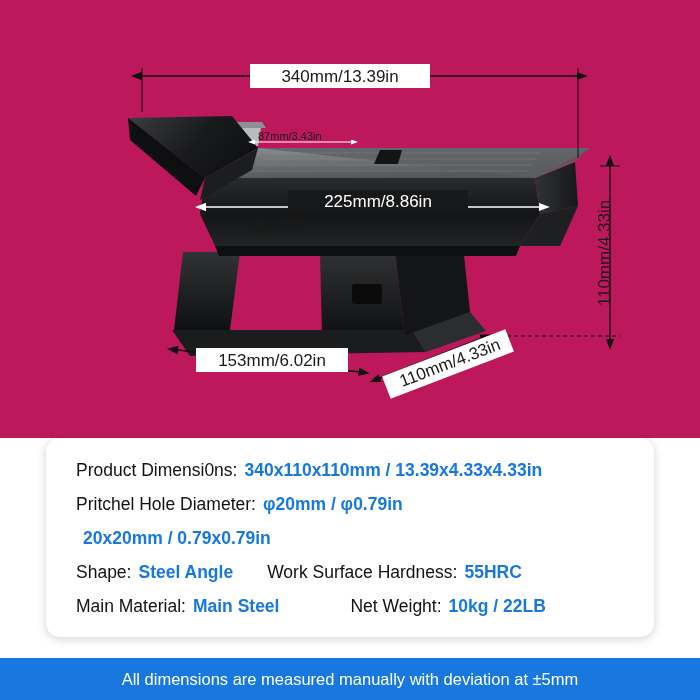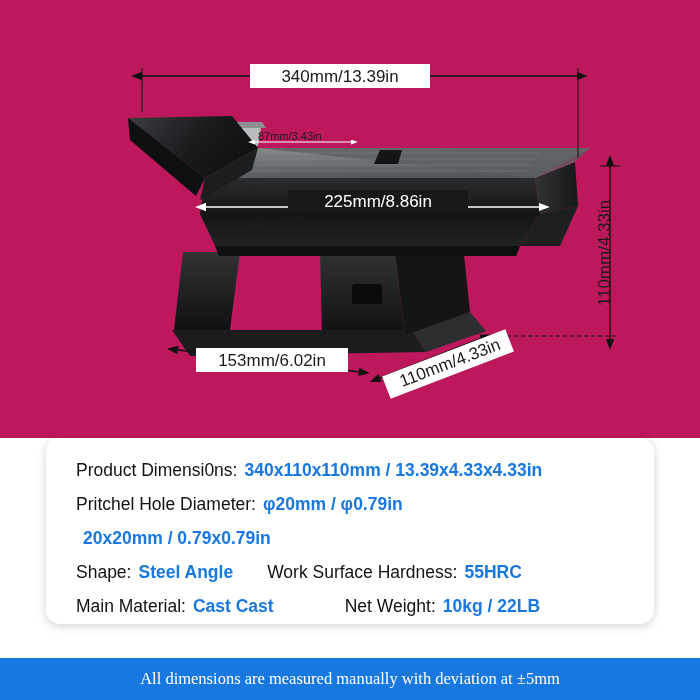--- a/index.html
+++ b/index.html
@@ -52,21 +52,21 @@
 
   
   #spec-card {
     position: absolute;
     left: 46px;
     top: 438px;
     width: 608px;
     background: #ffffff;
     border-radius: 14px;
     box-shadow: 0 2px 10px rgba(0,0,0,0.18);
-    padding: 22px 30px 7px 30px;
+    padding: 22px 30px 20px 30px;
     box-sizing: border-box;
   }
   .spec-row {
     display: flex;
     align-items: baseline;
     margin-bottom: 13px;
     font-size: 17.5px;
     color: #111111;
     white-space: nowrap;
   }
@@ -99,21 +99,21 @@
     width: 700px;
     height: 42px;
     background: #1878e0;
     display: flex;
     align-items: center;
     justify-content: center;
   }
   #footer-text {
     color: #ffffff;
     font-size: 16.5px;
-    font-family: Liberation Serif, serif;
+    font-family: Liberation Sans, sans-serif;
   }
 
   
   #bg-left-grad {
     position: absolute;
     left: 0; top: 0;
     width: 40px; height: 438px;
     background: linear-gradient(to right, #f2f4f6, #ffffff);
     pointer-events: none;
   }
@@ -281,21 +281,21 @@
       </div>
       <div class="spec-pair second">
         <span class="spec-label">Work Surface Hardness:</span>
         <span class="spec-value">55HRC</span>
       </div>
     </div>
 
     <div class="spec-row">
       <div class="spec-pair">
         <span class="spec-label">Main Material:</span>
-        <span class="spec-value">Cast Cast</span>
+        <span class="spec-value">Main Steel</span>
       </div>
       <div class="spec-pair second">
         <span class="spec-label">Net Weight:</span>
         <span class="spec-value">10kg / 22LB</span>
       </div>
     </div>
 
   </div>
 
   <div id="footer-bar">

